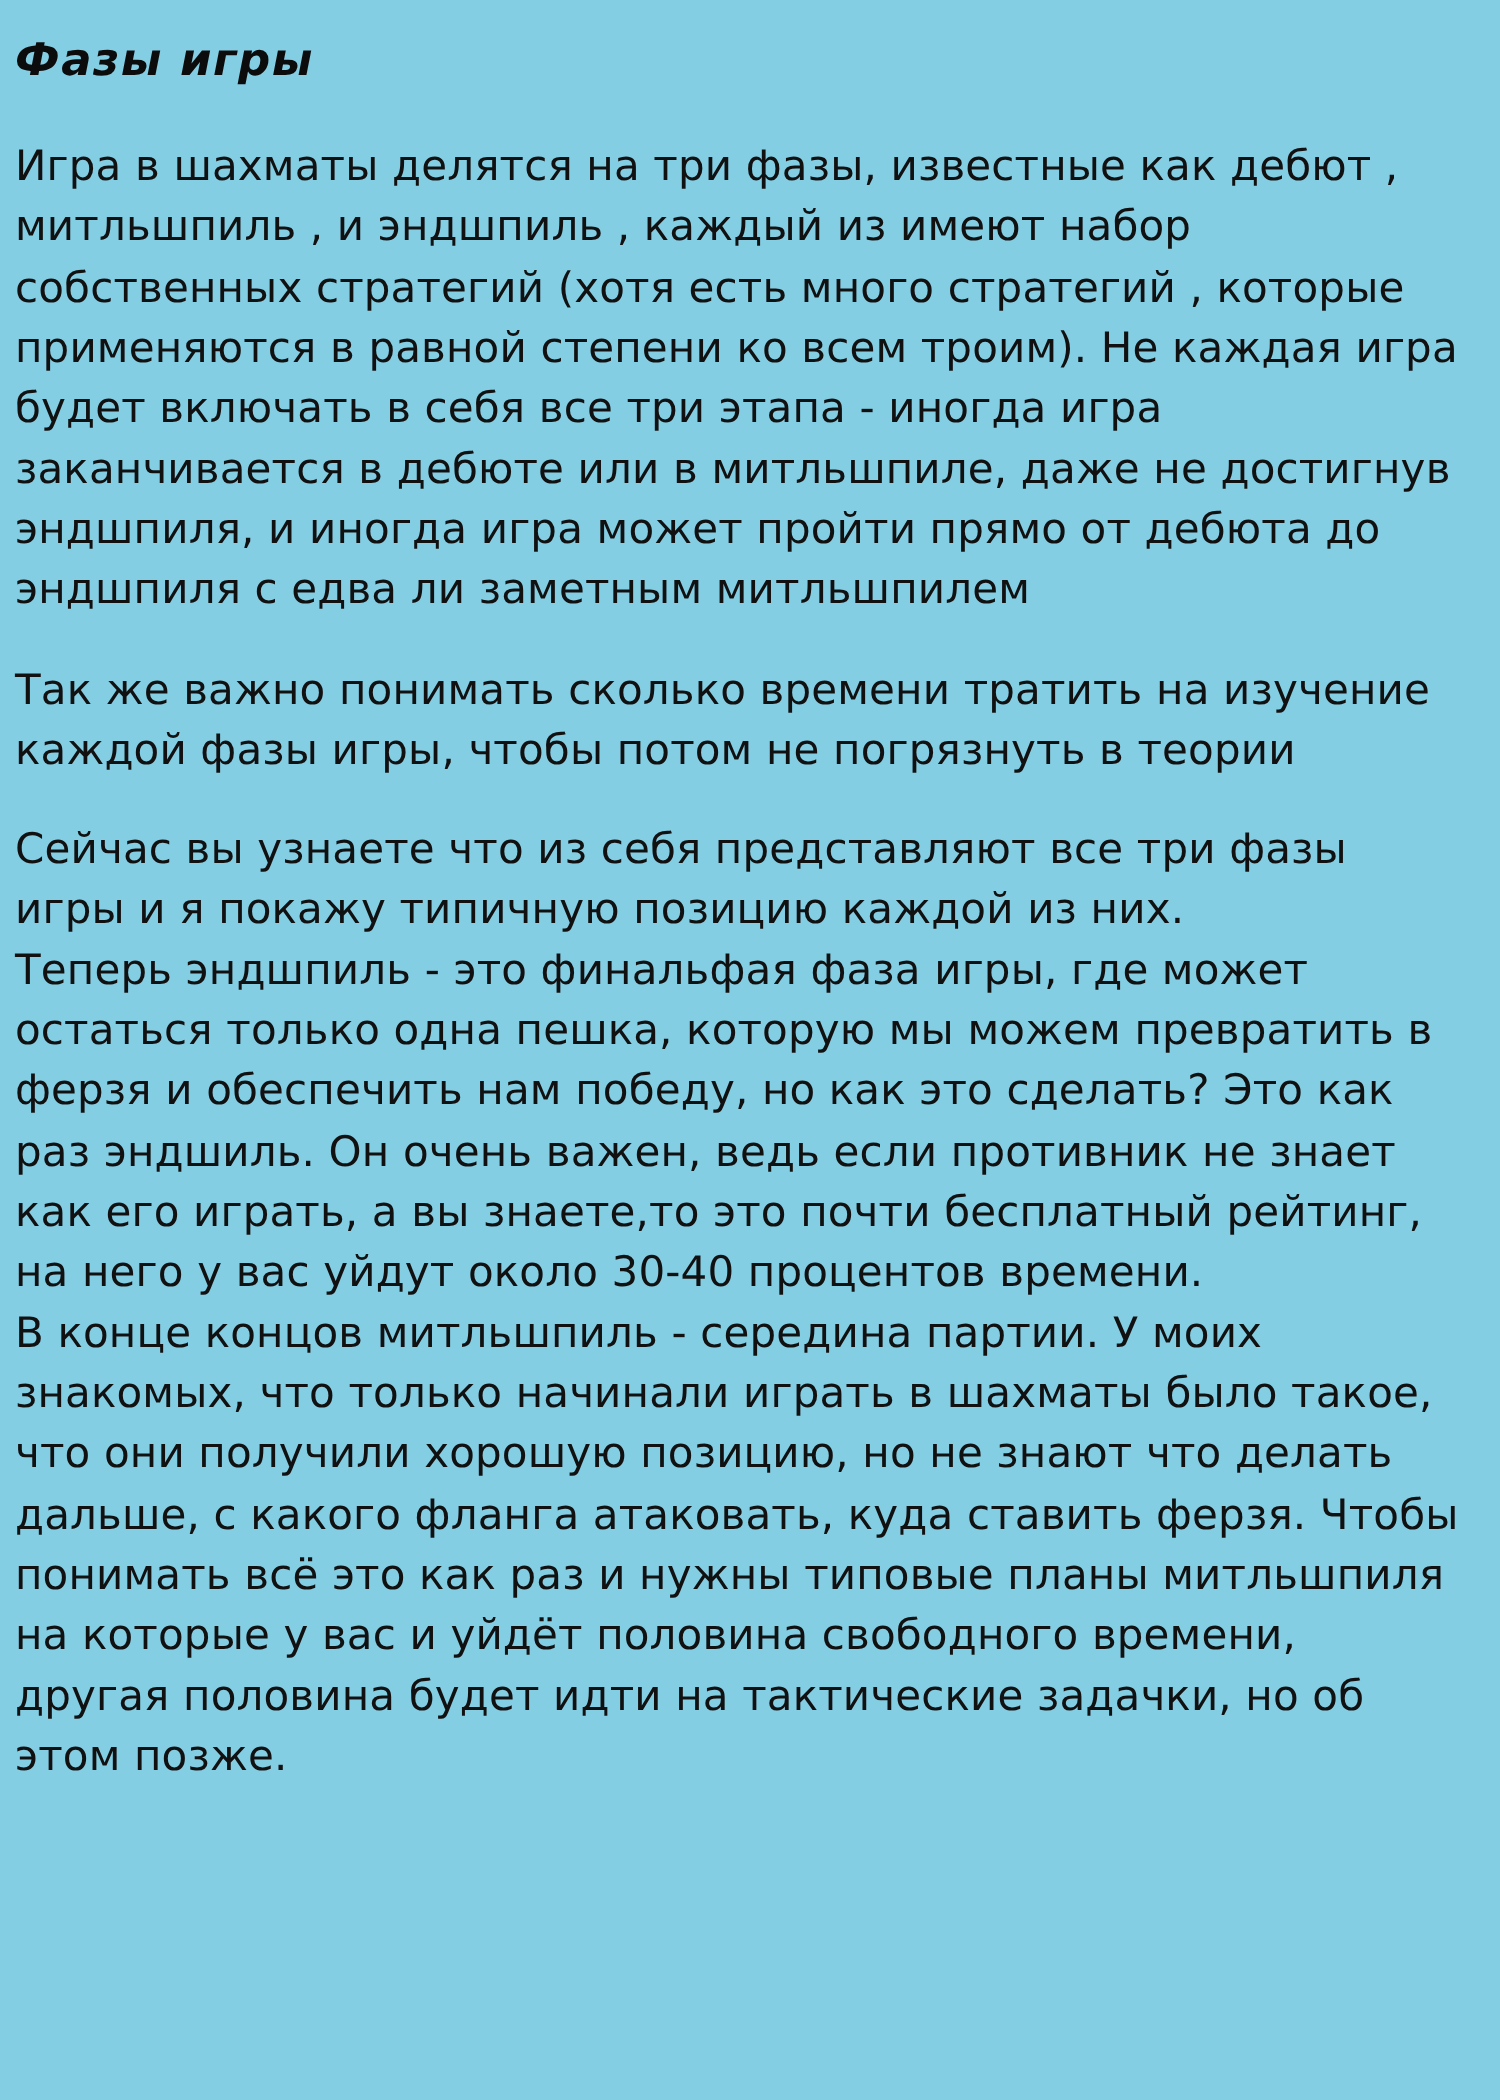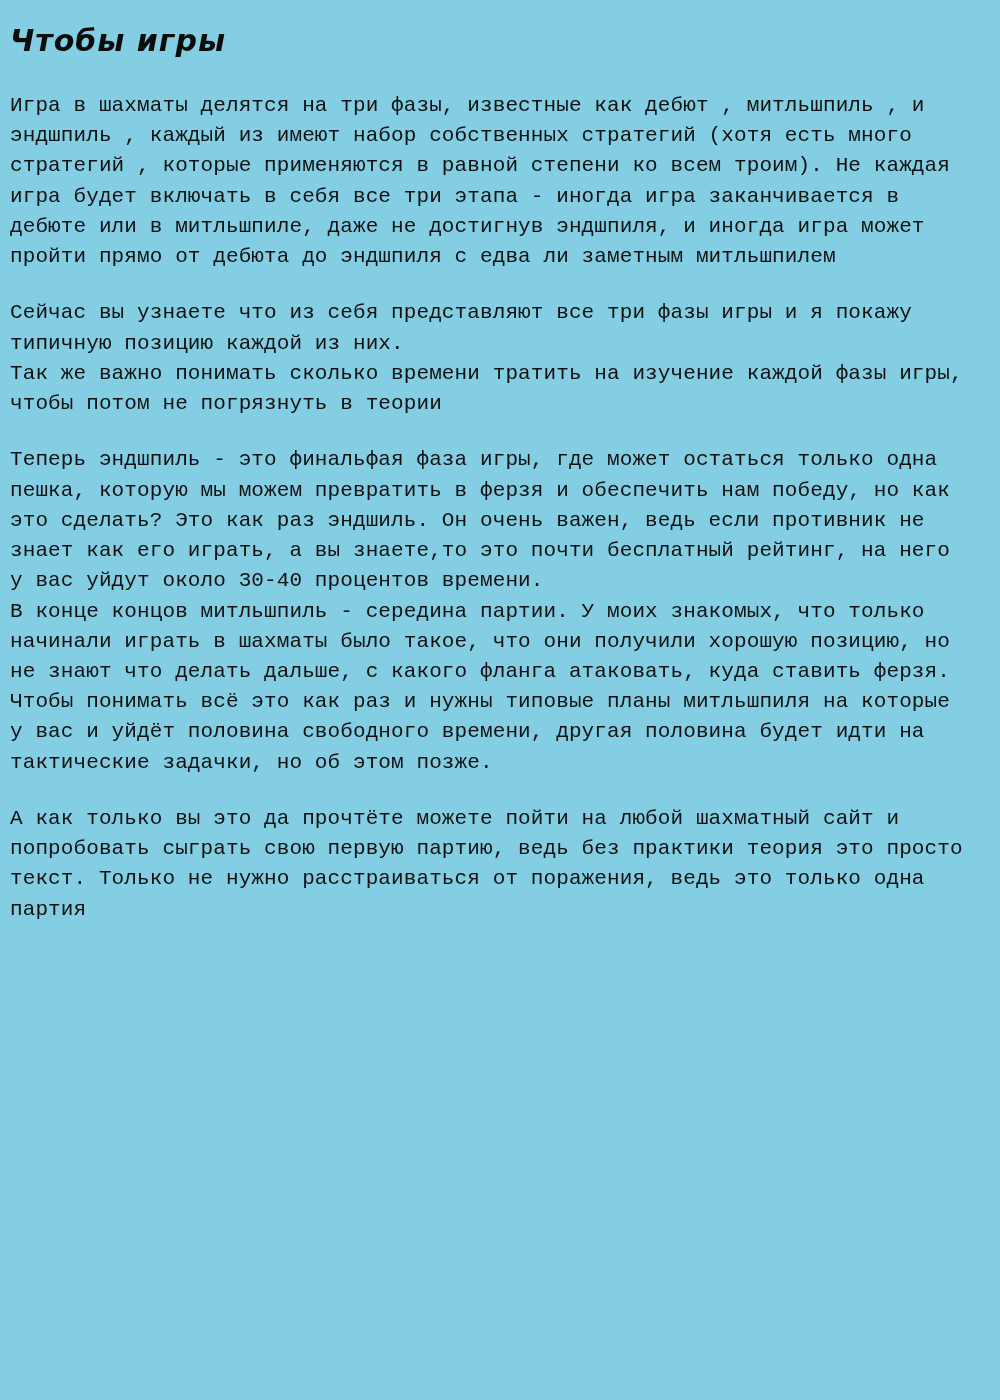--- a/index.html
+++ b/index.html
@@ -24,48 +24,46 @@
   .doc-title {
     font-size: 30px;
     font-weight: bold;
     font-style: italic;
     letter-spacing: 1px;
     margin: 0 0 34px 0;
     color: #0c0c0c;
     line-height: 1.1;
   }
   .para {
-    font-size: 21px;
+    font-size: 28px;
     line-height: 1.44;
     margin: 0 0 26px 0;
     color: #111111;
     text-align: left;
     letter-spacing: 0.1px;
-    font-family: Liberation Mono, monospace;
   }
   .para.tight {
     margin-bottom: 0;
   }
   .para.last {
     margin-bottom: 0;
   }
 </style>
 </head>
 <body>
 
 <div class="page">
 
-  <h1 class="doc-title">Чтобы игры</h1>
+  <h1 class="doc-title">Фазы игры</h1>
 
   <p class="para">Игра в шахматы делятся на три фазы, известные как дебют , митльшпиль , и эндшпиль , каждый из имеют набор собственных стратегий (хотя есть много стратегий , которые применяются в равной степени ко всем троим). Не каждая игра будет включать в себя все три этапа - иногда игра заканчивается в дебюте или в митльшпиле, даже не достигнув эндшпиля, и иногда игра может пройти прямо от дебюта до эндшпиля с едва ли заметным митльшпилем</p>
 
+  <p class="para">Так же важно понимать сколько времени тратить на изучение каждой фазы игры, чтобы потом не погрязнуть в теории</p>
+
   <p class="para tight">Сейчас вы узнаете что из себя представляют все три фазы игры и я покажу типичную позицию каждой из них.</p>
-
-  <p class="para">Так же важно понимать сколько времени тратить на изучение каждой фазы игры, чтобы потом не погрязнуть в теории</p>
 
 
   <p class="para tight">Теперь эндшпиль - это финальфая фаза игры, где может остаться только одна пешка, которую мы можем превратить в ферзя и обеспечить нам победу, но как это сделать? Это как раз эндшиль. Он очень важен, ведь если противник не знает как его играть, а вы знаете,то это почти бесплатный рейтинг, на него у вас уйдут около 30-40 процентов времени.</p>
 
   <p class="para">В конце концов митльшпиль - середина партии. У моих знакомых, что только начинали играть в шахматы было такое, что они получили хорошую позицию, но не знают что делать дальше, с какого фланга атаковать, куда ставить ферзя. Чтобы понимать всё это как раз и нужны типовые планы митльшпиля на которые у вас и уйдёт половина свободного времени, другая половина будет идти на тактические задачки, но об этом позже.</p>
 
-  <p class="para last">А как только вы это да прочтёте можете пойти на любой шахматный сайт и попробовать сыграть свою первую партию, ведь без практики теория это просто текст. Только не нужно расстраиваться от поражения, ведь это только одна партия</p>
 
 </div>
 
 </body></html>

